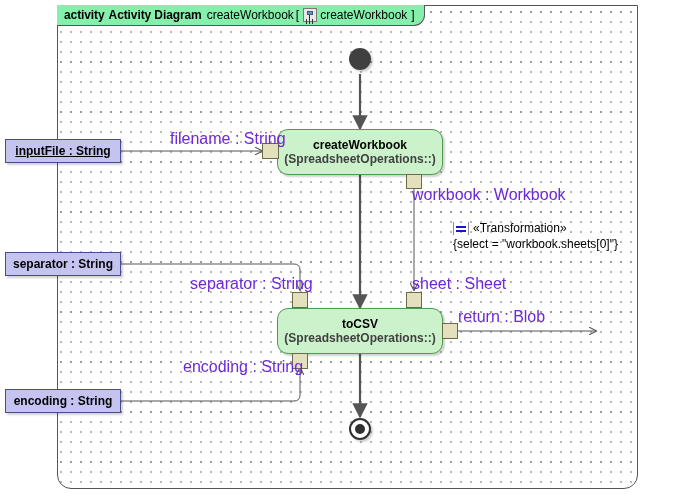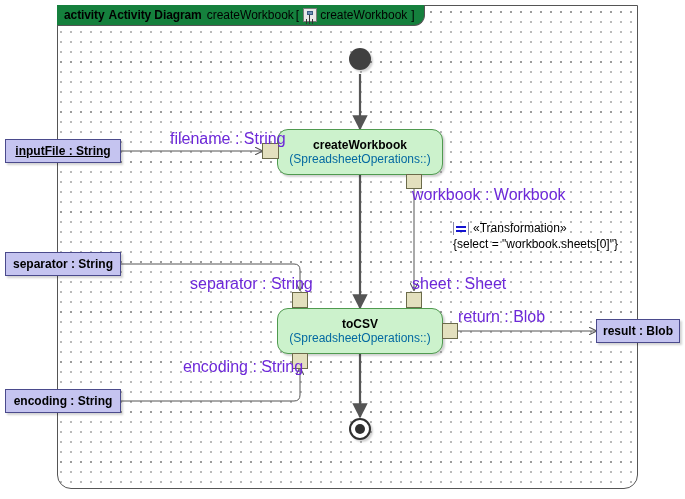--- a/index.html
+++ b/index.html
@@ -48,21 +48,21 @@
   #frame-tab {
     position: absolute;
     left: 57px;
     top: 5px;
     height: 21px;
     padding: 0 0 0 7px;
     border: 1px solid #555555;
     border-left: none;
     border-top: none;
     border-radius: 0 0 11px 0;
-    background: #15803d;
+    background: #86efac;
     display: flex;
     align-items: center;
     white-space: nowrap;
     box-sizing: border-box;
     z-index: 6;
   }
   #frame-tab .kw {
     font-size: 12px;
     font-weight: bold;
     color: #000000;
@@ -138,22 +138,23 @@
     box-shadow: 2px 2px 2px rgba(0,0,0,0.18);
   }
   .action .a-name {
     font-size: 12px;
     font-weight: bold;
     color: #000000;
     line-height: 14px;
   }
   .action .a-sub {
     font-size: 12px;
-    color: #0369a1;
+    color: #404040;
     line-height: 15px;
+    font-weight: bold;
   }
 
   
   .pin {
     position: absolute;
     background: #e3e0be;
     border: 1px solid #6b6b4a;
     box-sizing: border-box;
     z-index: 5;
   }
@@ -338,23 +339,20 @@
   </div>
 
   <div class="param" style="left:5px; top:252px; width:116px; height:24px;">
     <span>separator : String</span>
   </div>
 
   <div class="param" style="left:5px; top:389px; width:116px; height:24px;">
     <span>encoding : String</span>
   </div>
 
-  <div class="param" style="left:596px; top:319px; width:84px; height:24px;">
-    <span>result : Blob</span>
-  </div>
 
   <div class="elabel" style="left:170px; top:132px;">filename : String</div>
 
   <div class="elabel" style="left:412px; top:188px;">workbook : Workbook</div>
 
   <div class="elabel" style="left:190px; top:277px;">separator : String</div>
 
   <div class="elabel" style="left:412px; top:277px;">sheet : Sheet</div>
 
   <div class="elabel" style="left:183px; top:360px;">encoding : String</div>

